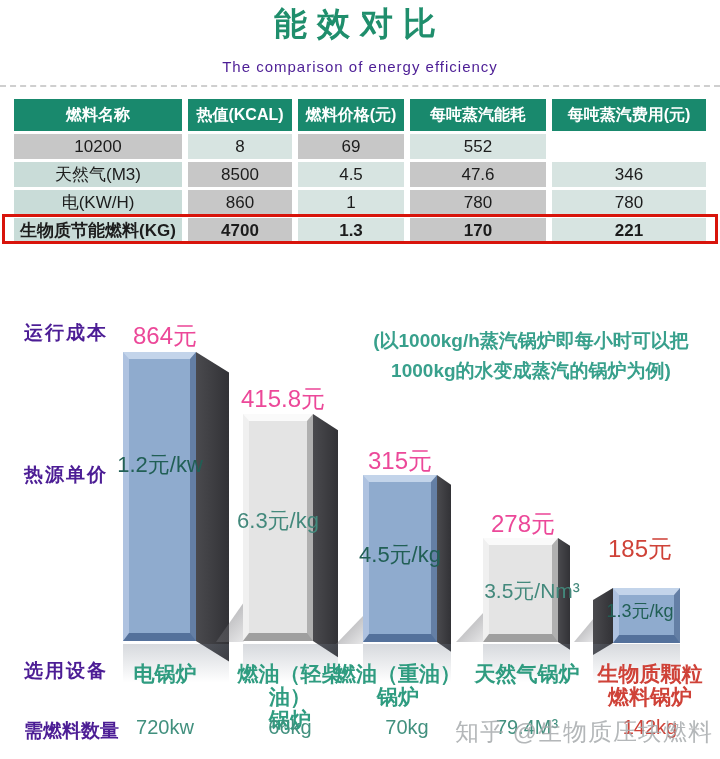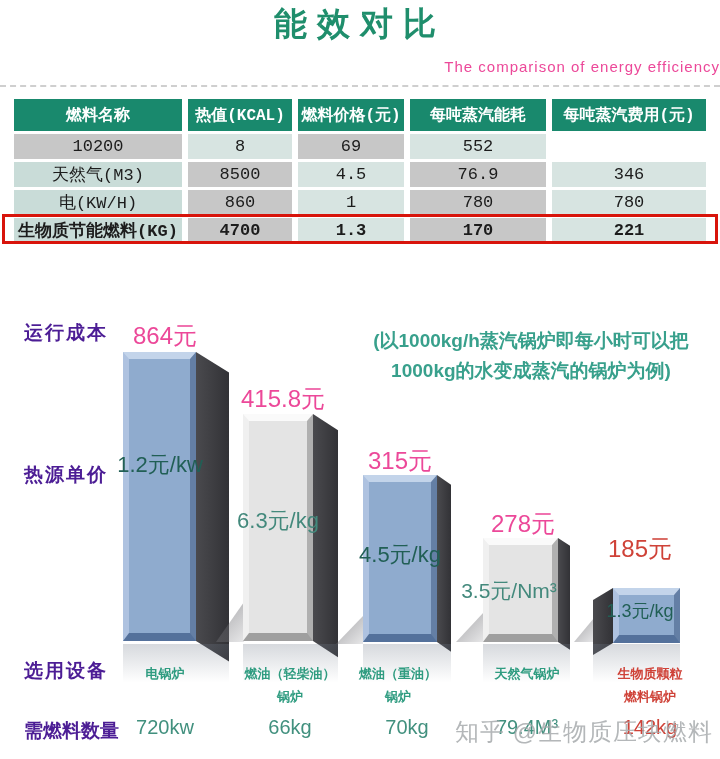--- a/index.html
+++ b/index.html
@@ -1,28 +1,28 @@
 <!DOCTYPE html>
 <html><head>
 <meta charset="utf-8">
 <style>
   html,body{margin:0;padding:0;background:#fff;}
   .page{position:relative;width:720px;height:759px;background:#fff;overflow:hidden;
         font-family:"Liberation Sans","DejaVu Sans",sans-serif;}
   
   .title{position:absolute;top:2px;left:0;width:720px;text-align:center;
          font-size:33px;font-weight:900;letter-spacing:10px;color:#1f8e6c;}
-  .subtitle{position:absolute;top:58px;left:0;width:720px;text-align:right;
-         font-size:15px;color:#ec4899;letter-spacing:1px;}
+  .subtitle{position:absolute;top:58px;left:0;width:720px;text-align:center;
+         font-size:15px;color:#4c1d95;letter-spacing:1px;}
   .dashed{position:absolute;top:85px;left:0;width:720px;border-top:2px dashed #cfcfcf;}
   
   .tbl{position:absolute;top:99px;left:14px;width:692px;}
   .trow{display:grid;grid-template-columns:168px 104px 106px 136px 154px;column-gap:6px;margin-bottom:3px;}
   .cell{display:flex;align-items:center;justify-content:center;height:25px;
-        font-family:Liberation Mono, monospace;font-size:17px;color:#1c1c1c;}
+        font-family:Liberation Sans, sans-serif;font-size:17px;color:#1c1c1c;}
   .thead .cell{height:32px;background:#19896d;color:#ffffff;font-weight:bold;font-size:16px;}
   .c-teal{background:#c9dcd8;}
   .c-teal2{background:#d7e4e1;}
   .c-gray{background:#c7c7c7;}
   .rowwrap{position:relative;}
   .hl-frame{position:absolute;left:-12px;right:-12px;top:-4px;bottom:-1px;
             border:3px solid #d8140b;pointer-events:none;}
   .hl .cell{font-weight:bold;}
   
   .axlab{position:absolute;left:24px;font-size:19px;font-weight:bold;color:#4c1d95;letter-spacing:2px;}
@@ -68,24 +68,24 @@
   .v2{left:218px;top:383px;}
   .v3{left:335px;top:445px;}
   .v4{left:458px;top:508px;}
   .v5{left:575px;top:533px;color:#cf4238;}
   .inlab{position:absolute;width:120px;text-align:center;font-size:22px;}
   .ib{color:#215f55;}
   .iw{color:#43897c;}
   .i1{left:100px;top:450px;}
   .i2{left:218px;top:506px;}
   .i3{left:340px;top:540px;}
-  .i4{left:449px;top:577px;font-size:21px;}
+  .i4{left:472px;top:577px;font-size:21px;}
   .i5{left:585px;top:599px;font-size:18px;width:110px;}
   
-  .equip{position:absolute;top:662px;text-align:center;font-size:13px;line-height:23px;
+  .equip{position:absolute;top:662px;text-align:center;font-size:21px;line-height:23px;
          color:#2f9c80;font-weight:600;}
   .e1{left:105px;width:120px;}
   .e2{left:217px;width:146px;}
   .e3{left:330px;width:136px;}
   .e4{left:467px;width:120px;}
   .e5{left:590px;width:120px;color:#cf4238;}
   .qty{position:absolute;top:716px;width:120px;text-align:center;font-size:20px;color:#41907e;}
   .q1{left:105px;}
   .q2{left:230px;}
   .q3{left:347px;}
@@ -114,21 +114,21 @@
     <div class="trow">
       <div class="cell c-gray">10200</div>
       <div class="cell c-teal2">8</div>
       <div class="cell c-gray">69</div>
       <div class="cell c-teal2">552</div>
     </div>
     <div class="trow">
       <div class="cell c-teal">天然气(M3)</div>
       <div class="cell c-gray">8500</div>
       <div class="cell c-teal2">4.5</div>
-      <div class="cell c-gray">76.9</div>
+      <div class="cell c-gray">47.6</div>
       <div class="cell c-teal2">346</div>
     </div>
     <div class="trow">
       <div class="cell c-teal">电(KW/H)</div>
       <div class="cell c-gray">860</div>
       <div class="cell c-teal2">1</div>
       <div class="cell c-gray">780</div>
       <div class="cell c-teal2">780</div>
     </div>
     <div class="rowwrap">

